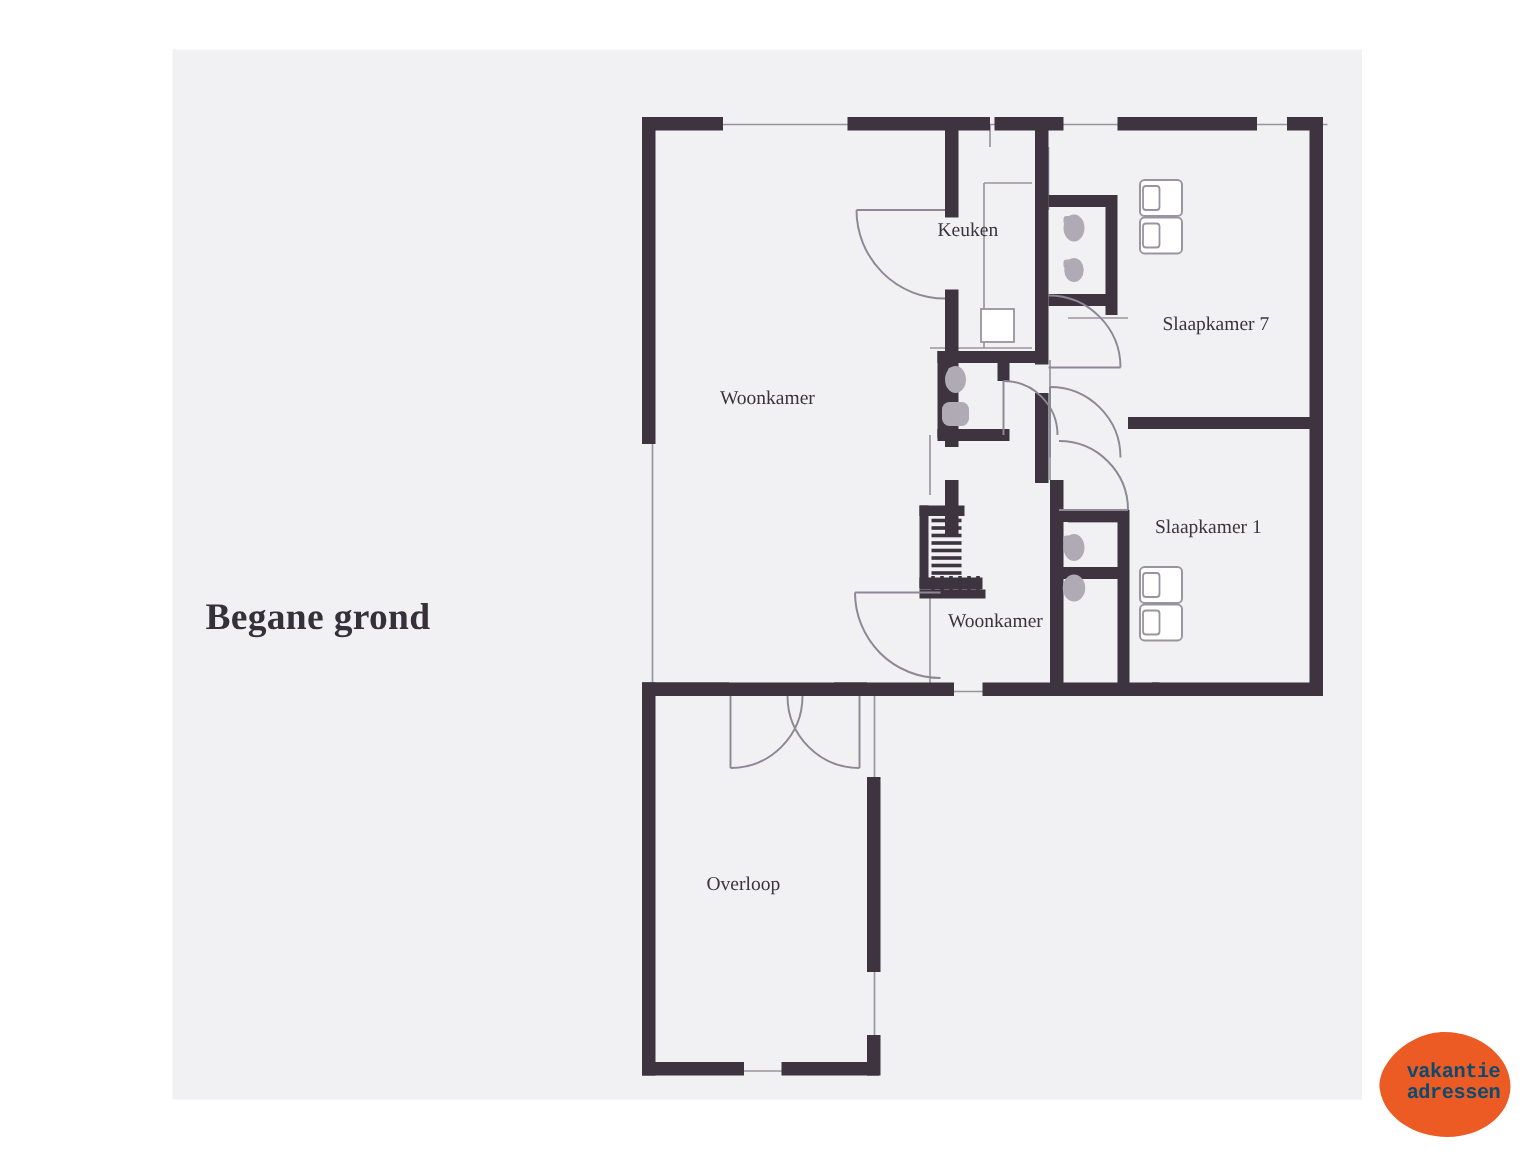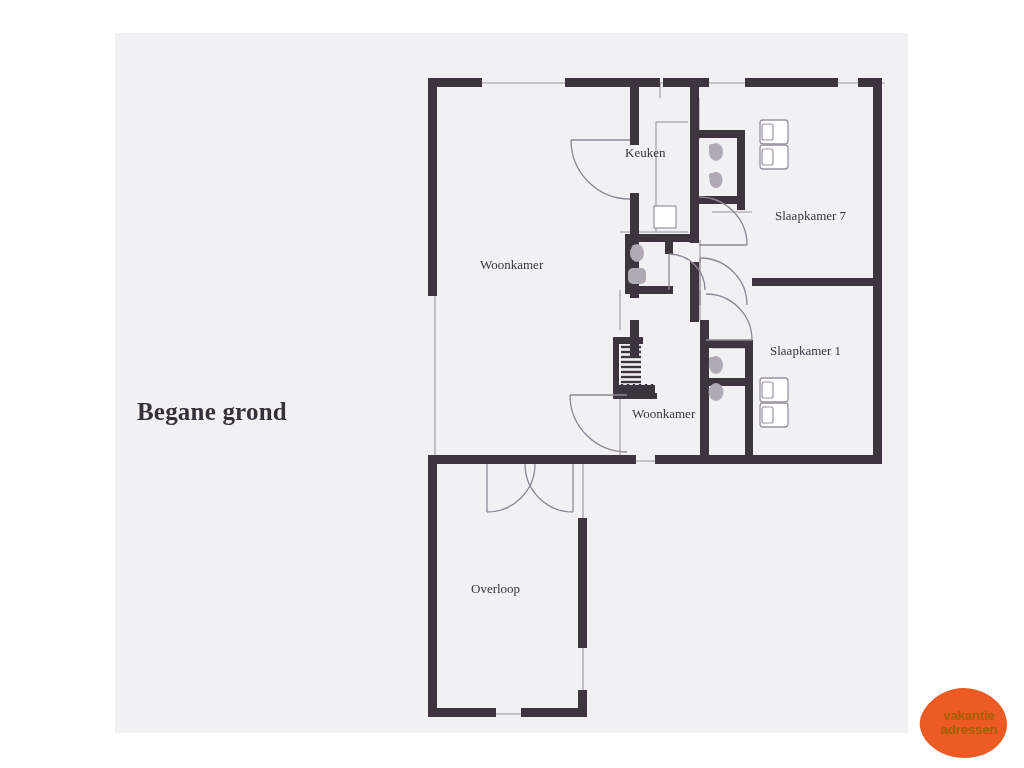--- a/index.html
+++ b/index.html
@@ -71,24 +71,24 @@
     top: 0;
     width: 92px;
     height: 74px;
     display: flex;
     flex-direction: column;
     align-items: center;
     justify-content: center;
     pointer-events: none;
   }
   #logo-text span {
-    font-family: Liberation Sans, sans-serif;
+    font-family: Liberation Mono, monospace;
     font-weight: bold;
     font-size: 13.5px;
-    color: #a16207;
+    color: #0c4a6e;
     line-height: 14px;
     letter-spacing: -0.3px;
     margin-left: 12px;
   }
 </style>
 </head>
 <body>
 
 <div id="stage">
 

